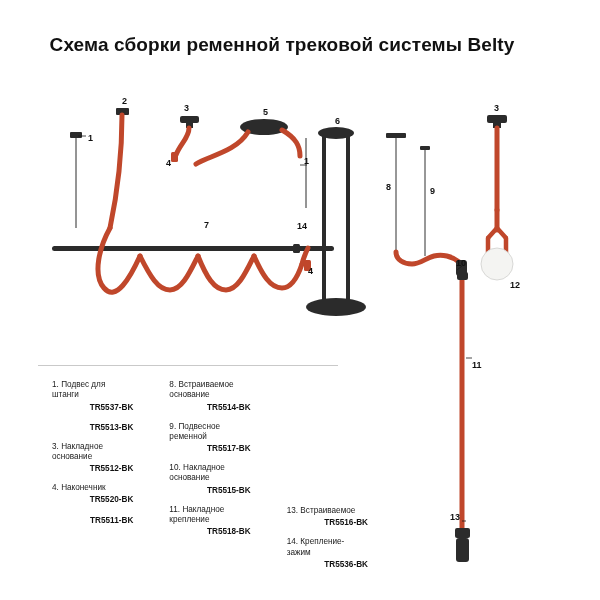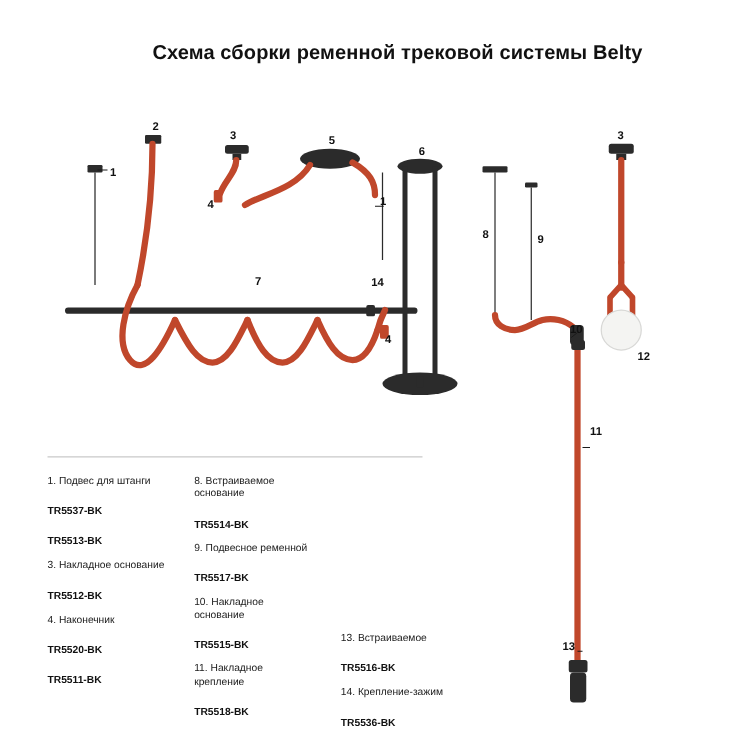--- a/index.html
+++ b/index.html
@@ -8,25 +8,24 @@
     background:#ffffff;
     font-family:"Liberation Sans", sans-serif;
     color:#1a1a1a;
     overflow:hidden;
     position:relative;
   }
   #title{
     position:absolute;
     top:34px;left:0;width:564px;
     text-align:center;
-    font-size:16px;
+    font-size:19px;
     font-weight:600;
     letter-spacing:0.1px;
     color:#111;
-    margin-left:36px;
   }
   #diagram{
     position:absolute;
     top:60px;left:0;
     width:600px;height:300px;
   }
   #rightcol{
     position:absolute;
     top:60px;left:0;
     width:600px;height:540px;
@@ -41,22 +40,22 @@
     position:absolute;
     left:38px;top:365px;
     width:330px;
   }
   #legend .rule{
     width:300px;height:1px;background:#c9c9c9;margin-bottom:14px;
   }
   .cols{display:flex;gap:22px;}
   .col{width:140px;}
   .item{margin-bottom:9px;}
-  .item .lbl{font-size:8.2px;color:#1a1a1a;line-height:1.25;}
-  .item .code{font-size:8.2px;font-weight:700;color:#111;line-height:1.35;margin-top:13px;}
+  .item .lbl{font-size:8.2px;color:#1a1a1a;line-height:1.25;margin-left:14px;}
+  .item .code{font-size:8.2px;font-weight:700;color:#111;line-height:1.35;margin-top:1px;text-align:right;}
 </style>
 </head>
 <body>
 
 <div id="title">Схема сборки ременной трековой системы Belty</div>
 
 <svg id="diagram" viewBox="0 0 600 300">
 
   <g>
     <rect x="70" y="72" width="12" height="6" rx="1" fill="#2b2b2b"></rect>
@@ -169,21 +168,21 @@
   <span class="num" style="left:494px;top:103px">3</span>
   <span class="num" style="left:166px;top:158px">4</span>
   <span class="num" style="left:304px;top:156px">1</span>
   <span class="num" style="left:386px;top:182px">8</span>
   <span class="num" style="left:430px;top:186px">9</span>
   <span class="num" style="left:204px;top:220px">7</span>
   <span class="num" style="left:297px;top:221px">14</span>
   <span class="num" style="left:308px;top:266px">4</span>
   <span class="num" style="left:456px;top:258px">10</span>
   <span class="num" style="left:510px;top:280px">12</span>
-  <span class="num" style="left:472px;top:340px">11</span>
+  <span class="num" style="left:472px;top:360px">11</span>
   <span class="num" style="left:450px;top:512px">13</span>
 </div>
 
 <svg style="position:absolute;top:0;left:0;width:600px;height:600px;pointer-events:none">
   <line x1="78" y1="136" x2="86" y2="136" stroke="#1a1a1a" stroke-width="0.8"></line>
   <line x1="300" y1="165" x2="307" y2="165" stroke="#1a1a1a" stroke-width="0.8"></line>
   <line x1="466" y1="358" x2="472" y2="358" stroke="#1a1a1a" stroke-width="0.8"></line>
   <line x1="462" y1="521" x2="466" y2="521" stroke="#1a1a1a" stroke-width="0.8"></line>
   <line x1="457" y1="270" x2="462" y2="266" stroke="#1a1a1a" stroke-width="0.8"></line>
 </svg>

